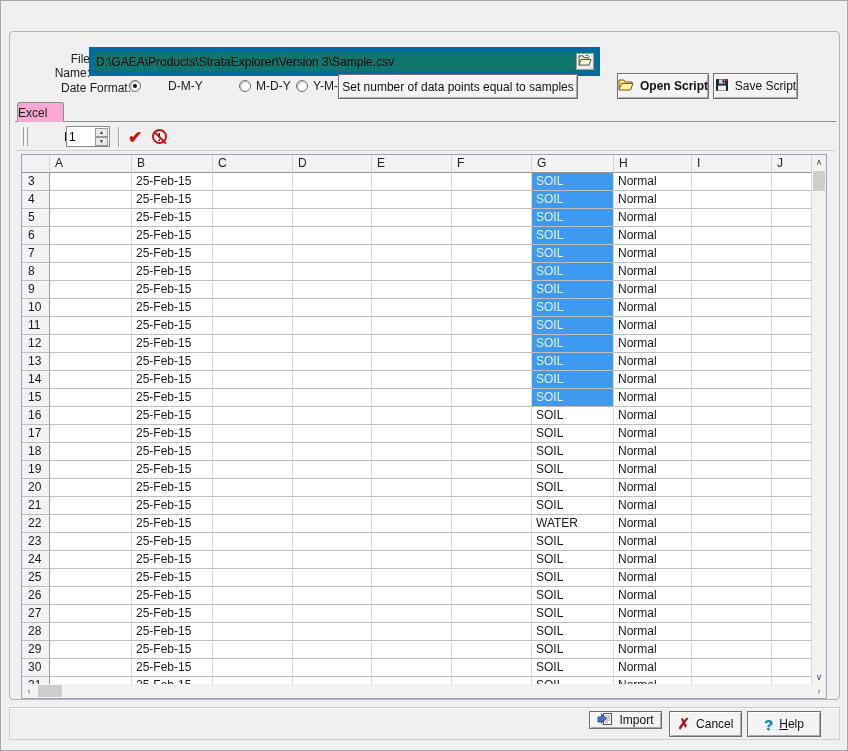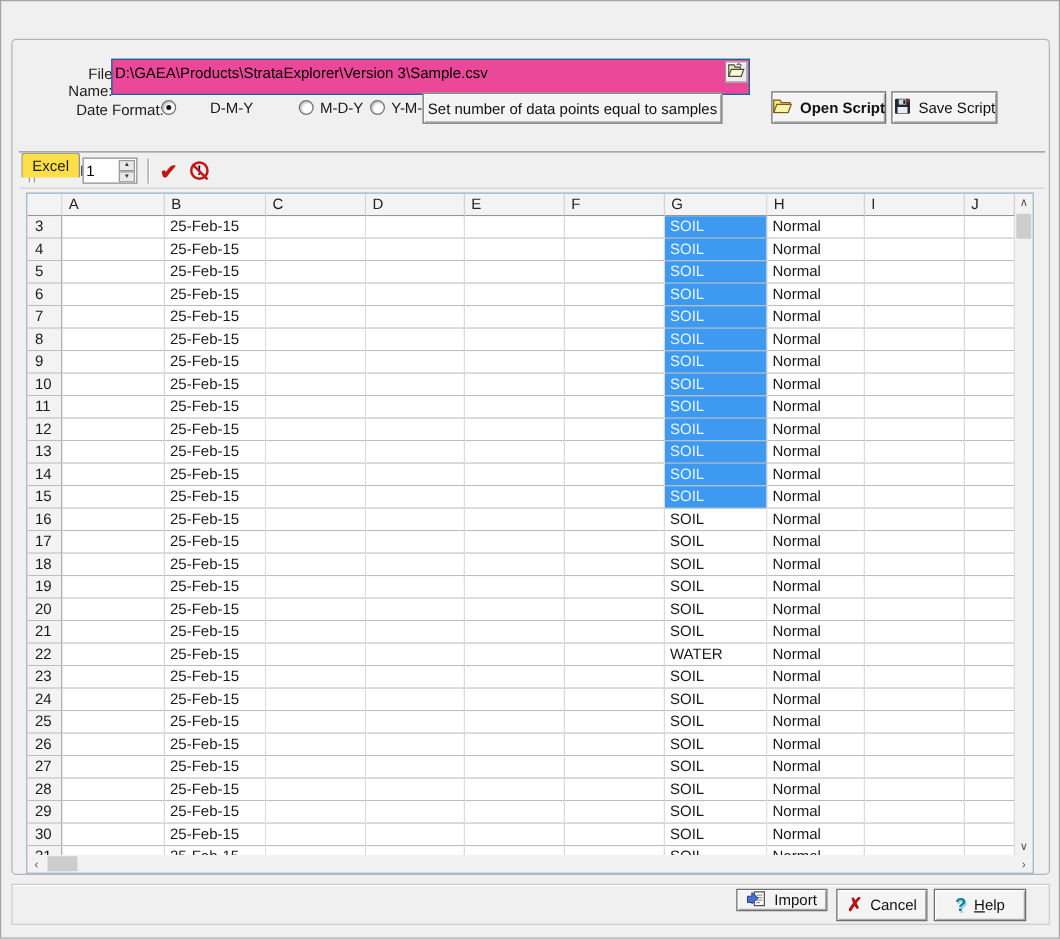--- a/index.html
+++ b/index.html
@@ -9,22 +9,22 @@
             border:1px solid #a6a6a6; overflow:hidden; }
   .abs { position:absolute; }
 
   .title { top:8px; left:0; width:100%; text-align:center; font-size:14px; color:#222; }
 
   .groupbox { left:8px; top:30px; width:831px; height:669px;
               border:1px solid #b4b4b4; border-radius:4px; background:#f0f0f0; }
 
   
   .file-label { left:28px; top:20px; width:52px; text-align:right; }
-  .file-field { left:79px; top:15px; width:511px; height:29px; background:#ec4899;
-                border:1px solid #0369a1; }
+  .file-field { left:79px; top:15px; width:511px; height:29px; background:#0f766e;
+                border:5px solid #0369a1; }
   .file-field input { position:absolute; left:2px; top:1px; width:482px; height:17px;
                 border:none; outline:none; font:12px "Liberation Sans",sans-serif; background:transparent; }
   .browse-btn { position:absolute; right:1px; top:1px; width:18px; height:17px;
                 background:#ececec; border:1px solid #9a9a9a;
                 box-shadow:inset 1px 1px 0 #fff; display:flex; align-items:center; justify-content:center; cursor:pointer; }
 
   
   .date-label { left:51px; top:49px; }
   .radio-group { top:47px; display:flex; align-items:center; gap:5px; cursor:pointer; }
   .rg1 { left:119px;gap:27px; } .rg2 { left:229px; } .rg3 { left:286px; }
@@ -36,23 +36,23 @@
   
   .btn3d { background:#f4f4f4; border:1px solid #6f6f6f;
            box-shadow:inset 1px 1px 0 #ffffff, inset -1px -1px 0 #a9a9a9;
            display:flex; align-items:center; justify-content:center; gap:6px;
            font-size:12px; color:#111; cursor:pointer; }
   .set-btn { left:328px; top:42px; width:240px; height:25px; }
   .open-script-btn { left:607px; top:41px; width:92px; height:26px;font-weight:bold; }
   .save-script-btn { left:703px; top:41px; width:85px; height:26px; }
 
   
-  .tab { left:7px; top:70px; width:47px; height:20px; background:#fde047;
+  .tab { left:7px; top:70px; width:47px; height:20px; background:#f9a8d4;
          border:1px solid #8f8f8f; border-bottom:none; border-radius:3px 3px 0 0;
-         display:flex; align-items:center; justify-content:center; z-index:2; cursor:pointer;margin-top:20px; }
+         display:flex; align-items:center; justify-content:flex-start; z-index:2; cursor:pointer; }
   .tabpanel { left:5px; top:89px; width:821px; height:578px; border-top:1px solid #8f8f8f; }
 
   
   .toolbar { position:absolute; left:1px; top:1px; right:1px; height:28px;
              border-bottom:1px solid #cfcfcf; background:#f0f0f0; }
   .grip { position:absolute; left:5px; top:4px; width:3px; height:19px;
           border-left:1px solid #fff; border-right:1px solid #9f9f9f; }
   .grip2 { left:9px; }
   .page-label { position:absolute; left:16px; top:7px;margin-left:32px; }
   .spinner { position:absolute; left:50px; top:3px; width:44px; height:21px; background:#fff;

